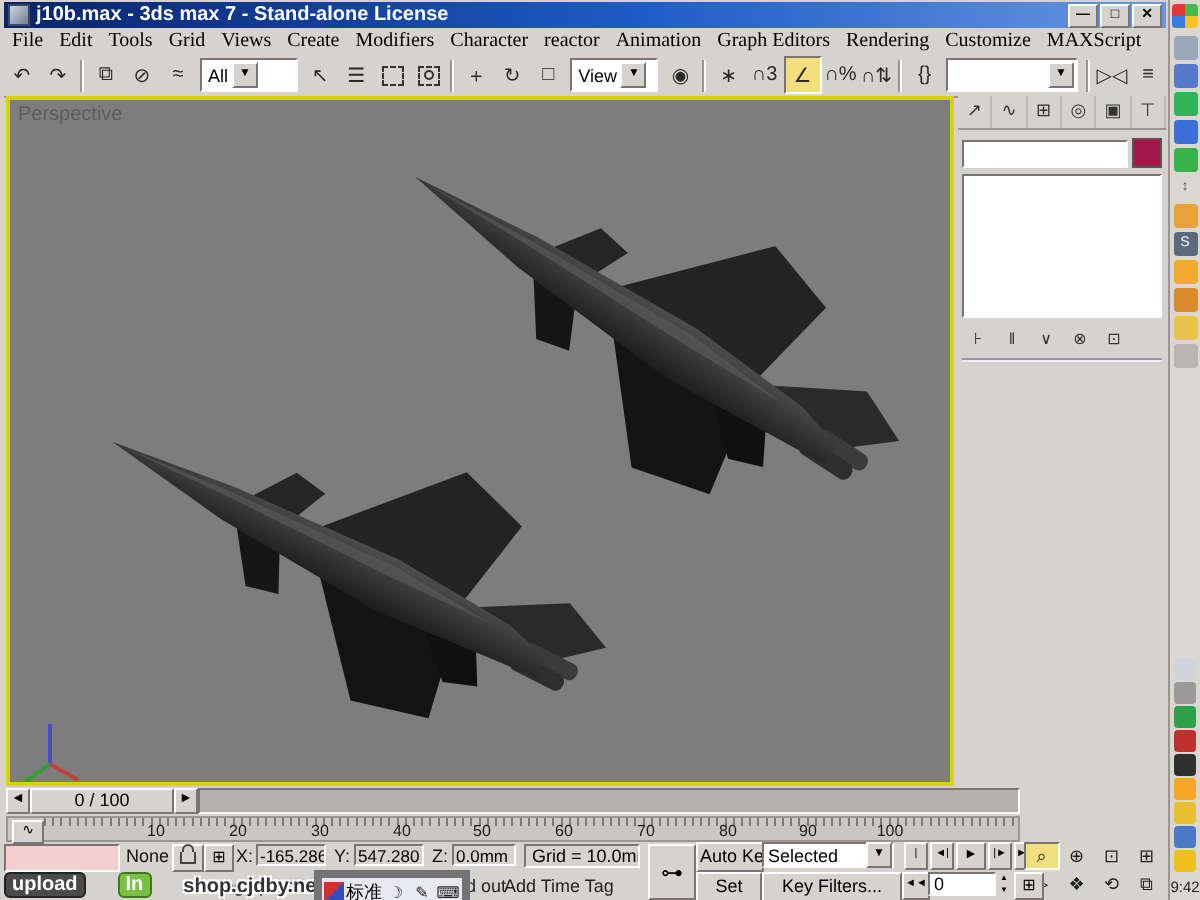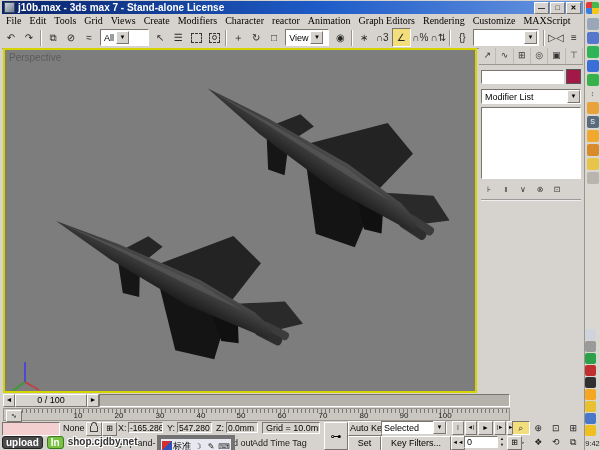--- a/index.html
+++ b/index.html
@@ -78,32 +78,32 @@
   #prompt-right{left:233px;top:3px;color:#222;}
   #timetag{left:252px;top:3px;color:#222;white-space:nowrap;}
   #setkey-btn{left:348px;top:1px;width:31px;height:13px;line-height:12px;text-align:center;overflow:hidden;}
   #keyfilters-btn{left:381px;top:1px;width:68px;height:13px;line-height:12px;text-align:center;overflow:hidden;white-space:nowrap;}
   #keymode-btn{left:451px;top:1px;width:12px;height:12px;font-size:5.5px;line-height:11px;text-align:center;}
   #framefield{left:464px;top:1px;width:34px;height:12px;font-size:9px;padding-left:2px;box-sizing:border-box;}
   #framespin{left:498px;top:1px;width:8px;height:12px;display:flex;flex-direction:column;}
   #framespin div{flex:1;font-size:4px;line-height:5px;text-align:center;}
   #timecfg{left:507px;top:1px;width:13px;height:12px;font-size:8px;line-height:11px;text-align:center;}
   
-  #watermark{position:absolute;left:2px;top:1px;display:flex;gap:4px;align-items:flex-start;font-weight:bold;font-size:10px;}
+  #watermark{position:absolute;left:2px;top:1px;display:flex;gap:16px;align-items:flex-end;font-weight:bold;font-size:10px;}
   #watermark .wm1{background:#4a4a4a;color:#fff;padding:0 3px;border-radius:3px;border:1px solid #222;}
   #watermark .wm2{background:#7ac143;color:#fff;padding:0 3px;border-radius:3px;border:1px solid #3c7a1e;}
   #watermark .wm3{color:#333;text-shadow:1px 1px 0 #fff,-1px -1px 0 #fff,1px -1px 0 #fff,-1px 1px 0 #fff;}
   #imebar{position:absolute;left:157px;top:0px;height:14px;display:flex;align-items:center;background:#e8e8f0;border:4px solid #737373;padding:0 1px;gap:1px;}
   #imebar .ii{font-size:8px;width:12px;text-align:center;color:#222;overflow:hidden;}
   #ime-logo{width:10px;height:10px;background:linear-gradient(135deg,#d03030 50%,#3050c0 50%);flex:none;}
   
   #deskbar{position:absolute;left:584px;top:0;width:16px;height:450px;background:#dad7d1;border-left:1px solid #9a968f;display:flex;flex-direction:column;align-items:center;padding-top:2px;box-sizing:border-box;}
   .dicon{width:12px;height:12px;margin-bottom:2px;border-radius:2px;font-size:7px;line-height:12px;text-align:center;color:#fff;flex:none;overflow:hidden;}
   #winflag{width:13px;height:12px;background-image:linear-gradient(90deg,#e33838 50%,#46b94a 50%),linear-gradient(90deg,#3a7de0 50%,#f5c518 50%);background-size:100% 50%;background-position:0 0,0 100%;background-repeat:no-repeat;border-radius:2px;margin-bottom:4px;flex:none;}
-  #tray{margin-top:auto;display:flex;flex-direction:column;}
+  #tray{margin-top:auto;display:flex;flex-direction:column;align-items:center;}
   .ticon2{width:11px;height:11px;margin-bottom:1px;border-radius:2px;flex:none;}
   #clock{font-size:7.5px;color:#222;margin:2px 0 2px 0;white-space:nowrap;}
   .txt{white-space:nowrap;}
 </style>
 </head>
 <body>
 
 <div id="screen">
 
   <div id="titlebar">
@@ -218,24 +218,20 @@
       <div class="cptab">∿</div>
       <div class="cptab">⊞</div>
       <div class="cptab">◎</div>
       <div class="cptab">▣</div>
       <div class="cptab">⊤</div>
     </div>
     <div class="cp-row">
       <div id="obj-name" class="sunken"></div>
       <div id="color-swatch" style="background: rgb(162, 24, 72);"></div>
     </div>
-    <div id="mod-list">
-      <span>Modifier List</span>
-      <span class="darr">▼</span>
-    </div>
     <div id="mod-stack" class="sunken"></div>
     <div id="stack-btns">
       <div class="sbtn">⊦</div>
       <div class="sbtn">‖</div>
       <div class="sbtn">∨</div>
       <div class="sbtn">⊗</div>
       <div class="sbtn">⊡</div>
     </div>
   </div>
 

